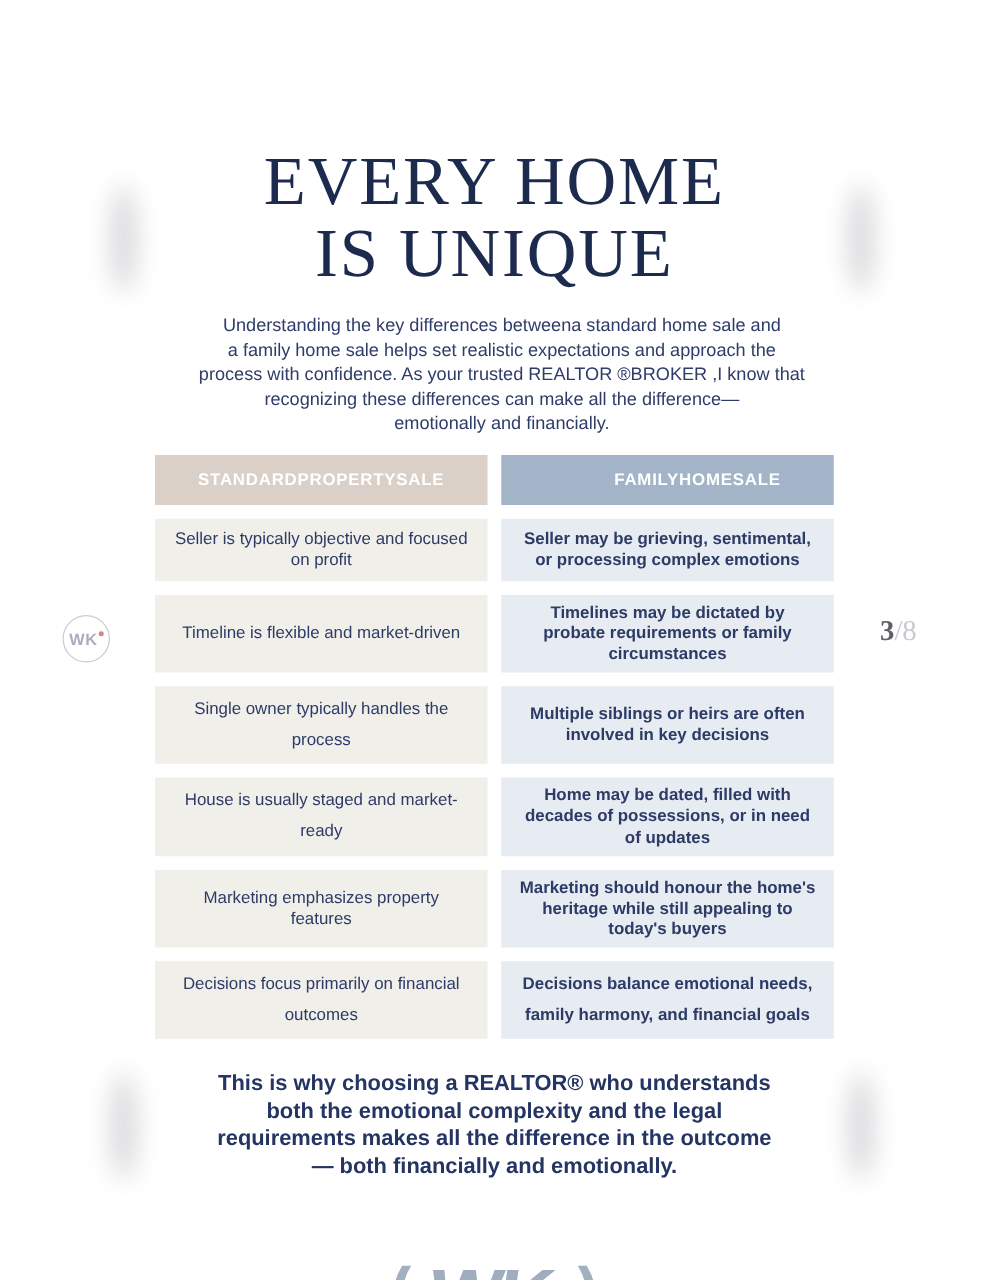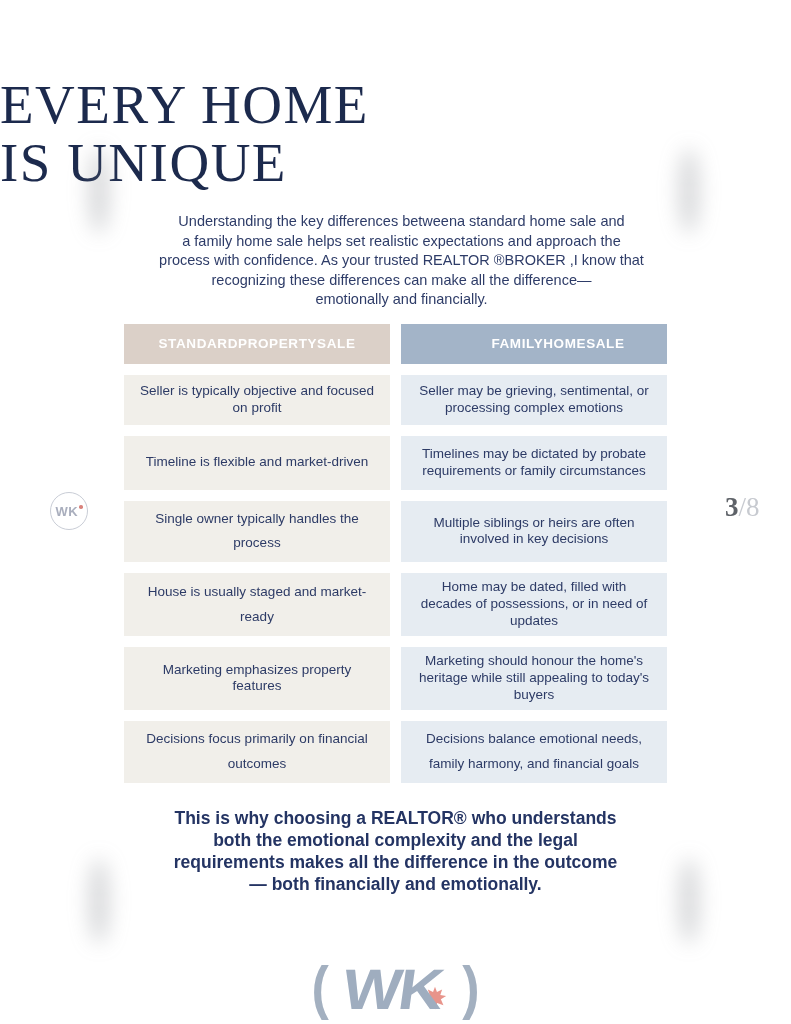--- a/index.html
+++ b/index.html
@@ -20,21 +20,22 @@
     border-radius:50%;
     filter:blur(10px);
   }
   .es-tl { left:88px;  top:148px; }
   .es-tr { left:678px; top:148px; }
   .es-bl { left:88px;  top:858px; }
   .es-br { left:678px; top:858px; }
 
   
   .title {
-    padding-top:76px;
+    padding-top:116px;
+    text-align:center;
     font-family:"Liberation Serif", serif;
     font-weight:400;
     font-size:55px;
     line-height:58px;
     letter-spacing:1.5px;
     color:#1c2a4d;
   }
 
   
   .intro {
@@ -70,21 +71,21 @@
   .cmp-cell {
     display:flex; align-items:center; justify-content:center;
     text-align:center;
     padding:6px 14px;
     font-size:13.5px;
     line-height:1.25;
     color:#2d3b66;
     font-weight:500;
   }
   .cell-beige { background:#f1efea; }
-  .cell-blue  { background:#e6ecf2; }
+  .cell-blue  { background:#e6ecf2;font-weight:bold; }
   .h50{min-height:50px}.h54{min-height:54px}.h51{min-height:51px}.h55{min-height:55px}
   .loose { line-height:1.85; }
 
   
   .closing {
     margin-top:24px;
     text-align:center;
     font-size:17.5px;
     line-height:22px;
     font-weight:600;
@@ -102,23 +103,23 @@
     font-size:13px; font-weight:600; letter-spacing:0.5px;
   }
   .wk-badge .mini-dot {
     width:3.5px; height:3.5px; border-radius:50%;
     background:#d9827c;
     margin-left:1px; margin-top:-8px;
   }
 
   
   .page-number {
-    position:absolute; left:725px; top:492px;
+    position:absolute; left:704px; top:492px;
     font-family:"Liberation Serif", serif;
-    font-size:27px;
+    font-size:23px;
   }
   .page-number .cur { color:#5e6268; font-weight:700; }
   .page-number .rest { color:#c7cad0; font-weight:400; }
 
   
   .footer-logo {
     margin-top:58px;
     display:flex; align-items:center; justify-content:center;
   }
   .footer-logo .paren {

